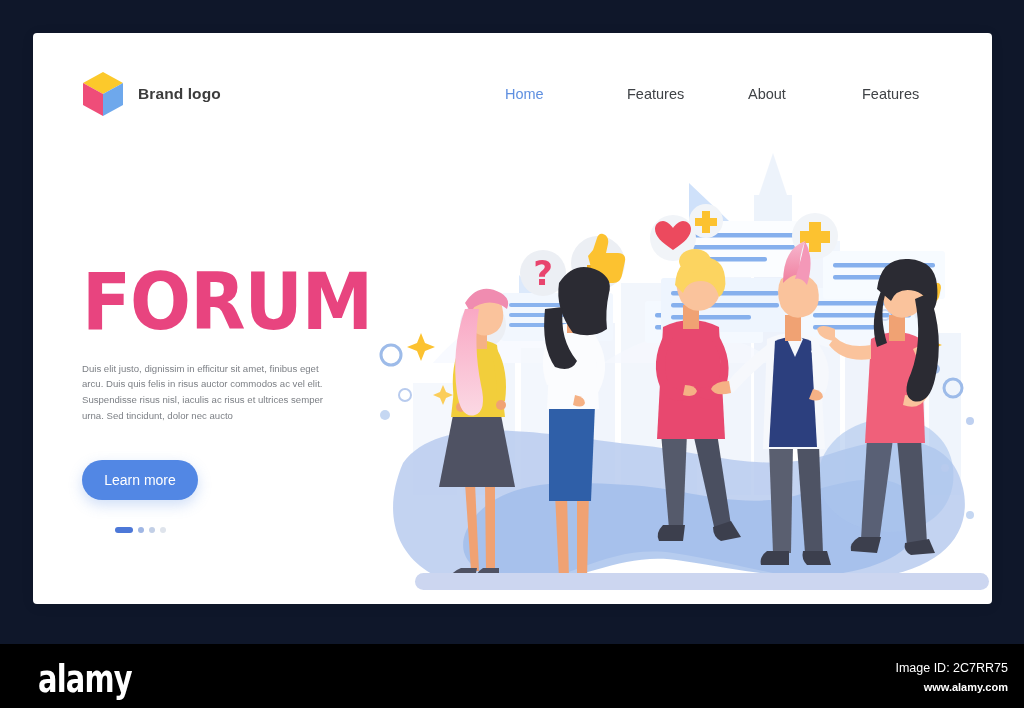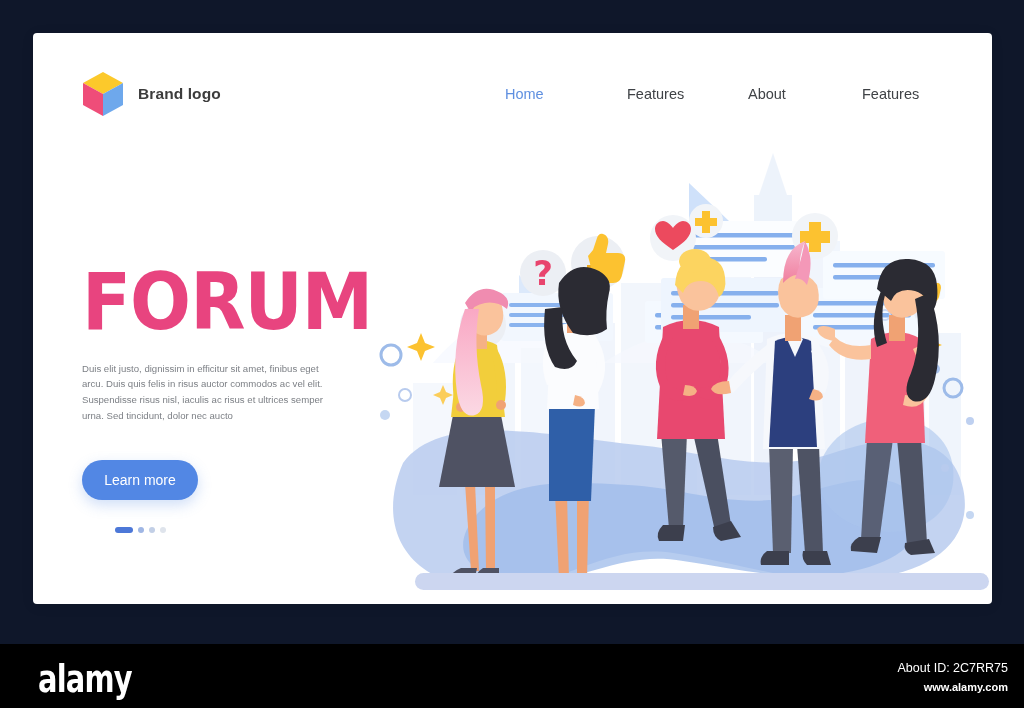--- a/index.html
+++ b/index.html
@@ -437,18 +437,18 @@
           <rect x="42" y="440" width="574" height="17" rx="8.5" fill="#ccd6f0"></rect>
         </g>
       </svg>
     </div>
 
   </div>
 
   <div class="footer">
     <div class="alamy-logo">alamy</div>
     <div class="footer-right">
-      <div class="img-id">About ID: 2C7RR75</div>
+      <div class="img-id">Image ID: 2C7RR75</div>
       <div class="alamy-url">www.alamy.com</div>
     </div>
   </div>
 
 </div>
 
 </body></html>

